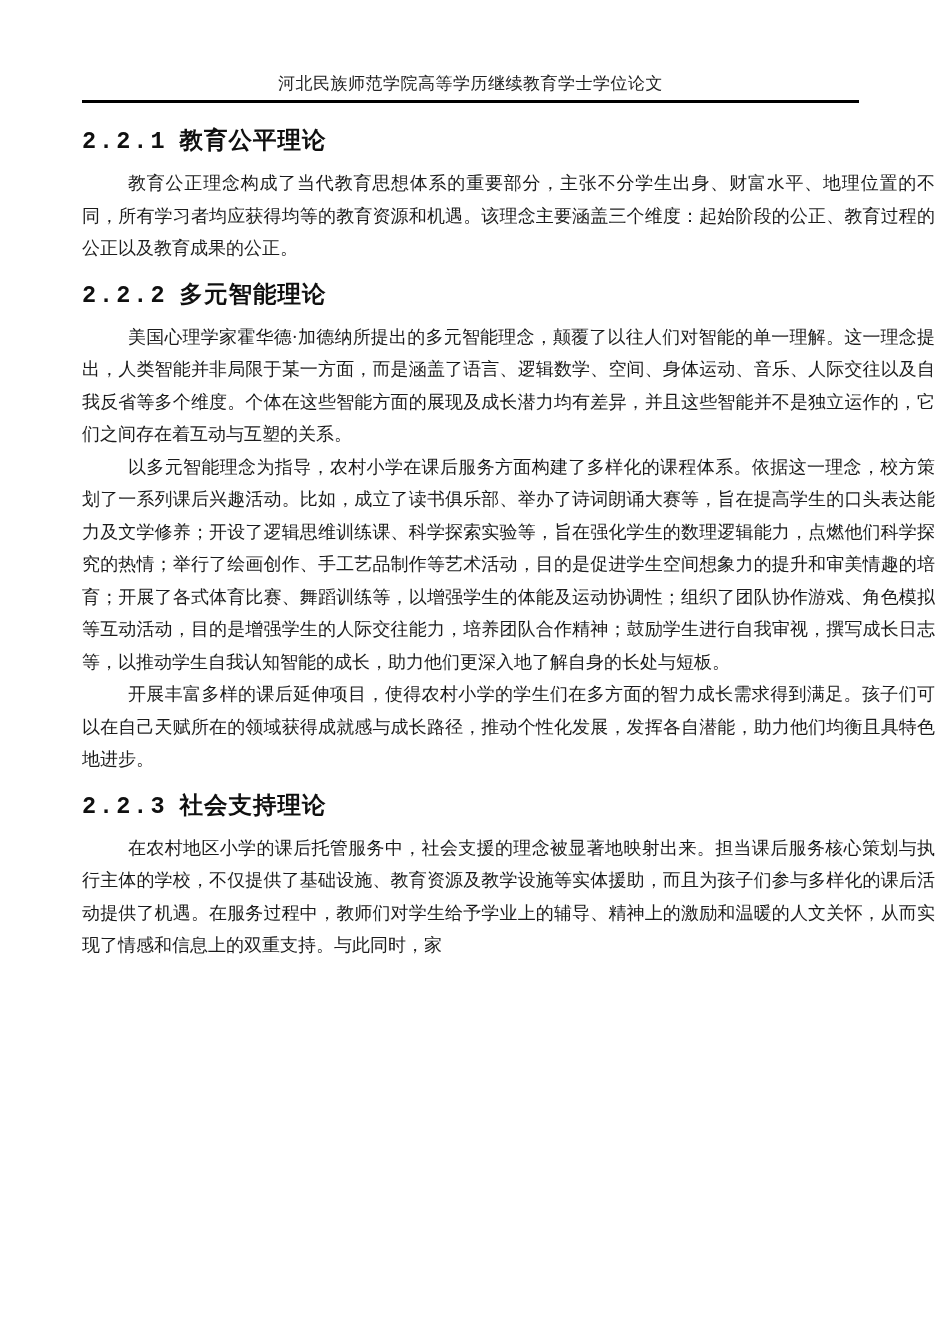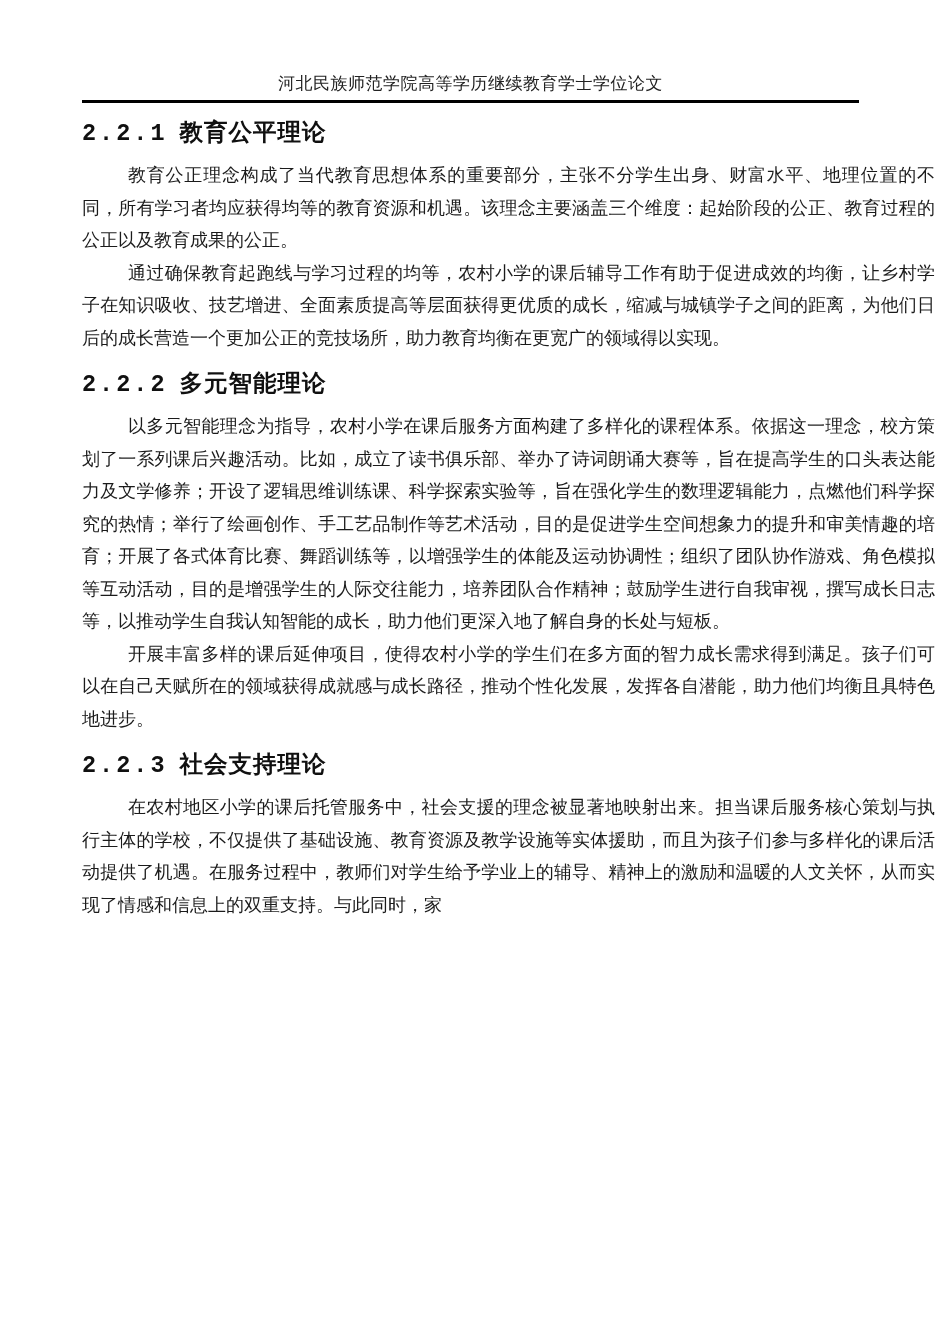--- a/index.html
+++ b/index.html
@@ -35,21 +35,21 @@
   h2.section-heading {
     margin: 14px 0 10px 0;
     font-size: 23.5px;
     line-height: 30px;
     font-weight: bold;
     color: #101010;
     font-family: "Liberation Sans", "DejaVu Sans", sans-serif;
     letter-spacing: 1px;
   }
   h2.section-heading.first {
-    margin-top: 14px;
+    margin-top: 22px;
   }
   .section-number {
     font-family: "Liberation Mono", "DejaVu Sans Mono", monospace;
     font-weight: bold;
     letter-spacing: 3px;
     margin-right: 12px;
   }
   p.body-paragraph {
     margin: 0;
     font-size: 18px;
@@ -74,27 +74,27 @@
 
   <div class="header-wrap">
     <div class="header-text">河北民族师范学院高等学历继续教育学士学位论文</div>
   </div>
 
   <section>
     <h2 class="section-heading first">
       <span class="section-number">2.2.1</span><span class="section-title">教育公平理论</span>
     </h2>
     <p class="body-paragraph">教育公正理念构成了当代教育思想体系的重要部分，主张不分学生出身、财富水平、地理位置的不同，所有学习者均应获得均等的教育资源和机遇。该理念主要涵盖三个维度：起始阶段的公正、教育过程的公正以及教育成果的公正。</p>
-    <p class="body-paragraph">通过确保教育起跑线与学习过程的均等，农村小学的课后辅导工作有助于促进成效的均衡，让乡村学子在知识吸收、技艺增进、全面素质提高等层面获得更优质的成长，缩减与城镇学子之间的距离，为他们日后的成长营造一个更加公正的竞技场所，助力教育均衡在更宽广的领域得以实现。</p>
   </section>
 
   <section>
     <h2 class="section-heading">
       <span class="section-number">2.2.2</span><span class="section-title">多元智能理论</span>
     </h2>
+    <p class="body-paragraph">美国心理学家霍华德·加德纳所提出的多元智能理念，颠覆了以往人们对智能的单一理解。这一理念提出，人类智能并非局限于某一方面，而是涵盖了语言、逻辑数学、空间、身体运动、音乐、人际交往以及自我反省等多个维度。个体在这些智能方面的展现及成长潜力均有差异，并且这些智能并不是独立运作的，它们之间存在着互动与互塑的关系。</p>
     <p class="body-paragraph">以多元智能理念为指导，农村小学在课后服务方面构建了多样化的课程体系。依据这一理念，校方策划了一系列课后兴趣活动。比如，成立了读书俱乐部、举办了诗词朗诵大赛等，旨在提高学生的口头表达能力及文学修养；开设了逻辑思维训练课、科学探索实验等，旨在强化学生的数理逻辑能力，点燃他们科学探究的热情；举行了绘画创作、手工艺品制作等艺术活动，目的是促进学生空间想象力的提升和审美情趣的培育；开展了各式体育比赛、舞蹈训练等，以增强学生的体能及运动协调性；组织了团队协作游戏、角色模拟等互动活动，目的是增强学生的人际交往能力，培养团队合作精神；鼓励学生进行自我审视，撰写成长日志等，以推动学生自我认知智能的成长，助力他们更深入地了解自身的长处与短板。</p>
     <p class="body-paragraph">开展丰富多样的课后延伸项目，使得农村小学的学生们在多方面的智力成长需求得到满足。孩子们可以在自己天赋所在的领域获得成就感与成长路径，推动个性化发展，发挥各自潜能，助力他们均衡且具特色地进步。</p>
   </section>
 
   <section>
     <h2 class="section-heading">
       <span class="section-number">2.2.3</span><span class="section-title">社会支持理论</span>
     </h2>
     <p class="body-paragraph">在农村地区小学的课后托管服务中，社会支援的理念被显著地映射出来。担当课后服务核心策划与执行主体的学校，不仅提供了基础设施、教育资源及教学设施等实体援助，而且为孩子们参与多样化的课后活动提供了机遇。在服务过程中，教师们对学生给予学业上的辅导、精神上的激励和温暖的人文关怀，从而实现了情感和信息上的双重支持。与此同时，家</p>
   </section>

